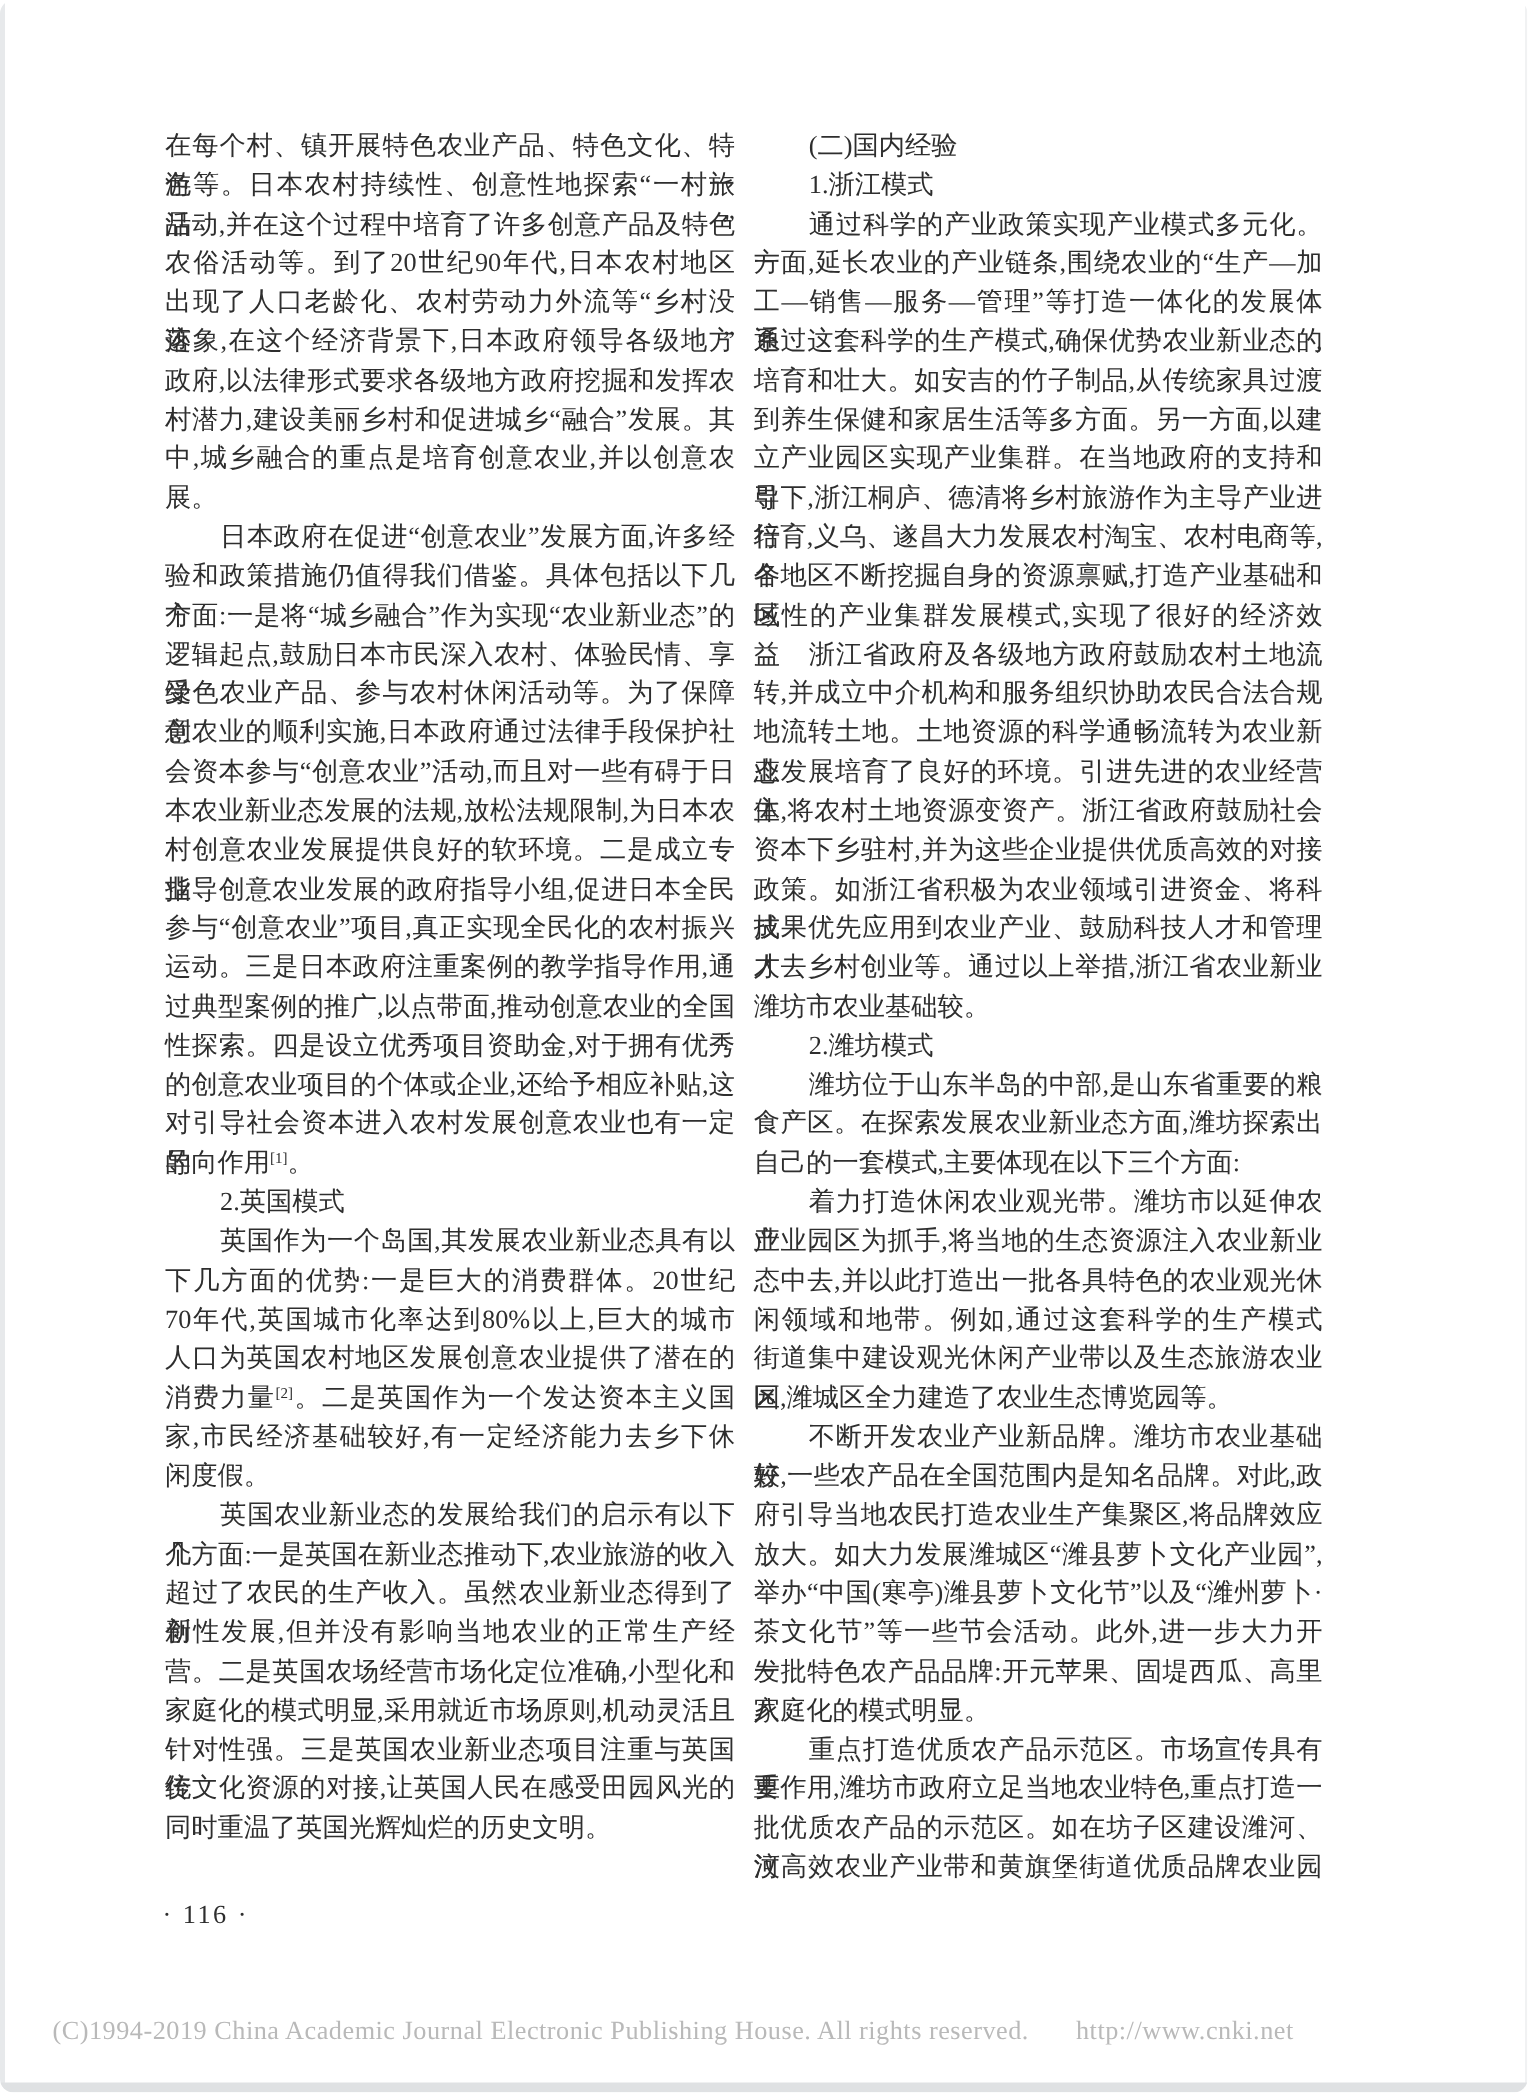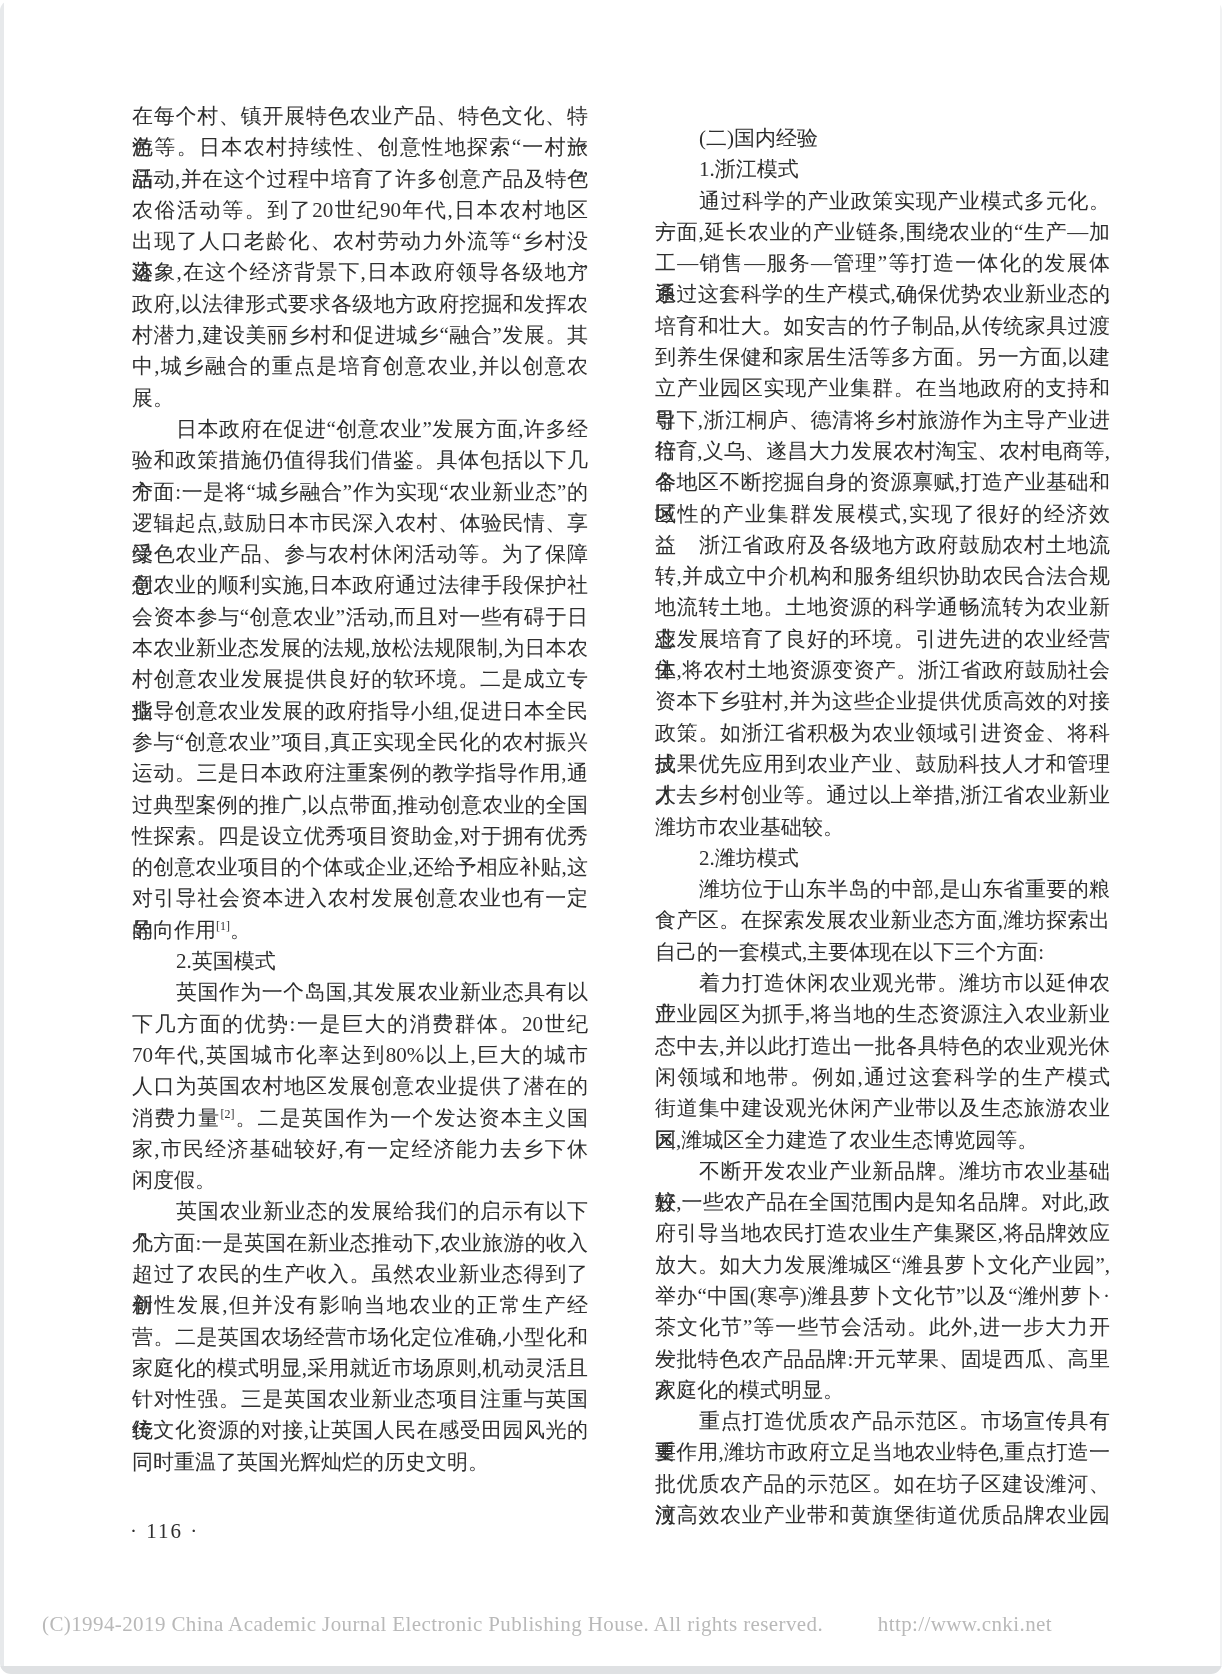--- a/index.html
+++ b/index.html
@@ -12,21 +12,21 @@
     font-family: "Liberation Serif", "DejaVu Serif", serif;
     border-radius: 11px;
   }
   .edge { position: absolute; }
   .edge-left   { left: 0; top: 0; width: 4px; height: 1674px; background: var(--edge, #e7e9eb); }
   .edge-right  { right: 0; top: 0; width: 2px; height: 1674px; background: var(--edge-faint, #f1f2f3); }
   .edge-bottom { left: 0; bottom: 0; width: 1222px; height: 8px; background: var(--edge-strip, #dfe1e3); }
 
   .column { position: absolute; top: 101px; }
   .column-left  { left: 132px; width: 456px; }
-  .column-right { left: 655px; width: 455px; margin-top: 22px; }
+  .column-right { left: 603px; width: 455px; }
 
   .line {
     height: 31.3px;
     line-height: 31.3px;
     font-size: 21px;
     color: var(--text-color, #2e2e2e);
     text-align: justify;
     text-align-last: justify;
     white-space: nowrap-normal;
   }
@@ -52,21 +52,21 @@
   .watermark {
     position: absolute;
     left: 42px;
     top: 1612px;
     width: 1140px;
     font-size: 21px;
     color: var(--watermark-color, #b9b9b9);
     letter-spacing: 0.4px;
     white-space: nowrap;
   }
-  .watermark .wm-url { margin-left: 49px; }
+  .watermark .wm-url { margin-left: 32px; }
 </style>
 </head>
 <body>
 
 <div class="page">
   <div class="edge edge-left"></div>
   <div class="edge edge-right"></div>
   <div class="edge edge-bottom"></div>
 
   <section class="column column-left">

